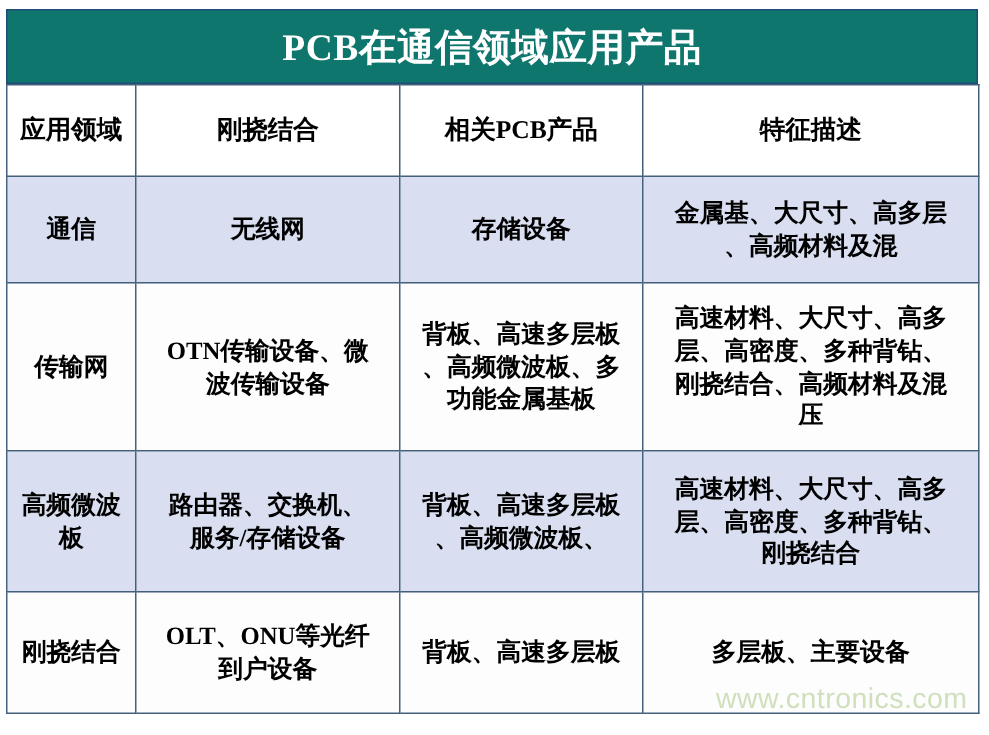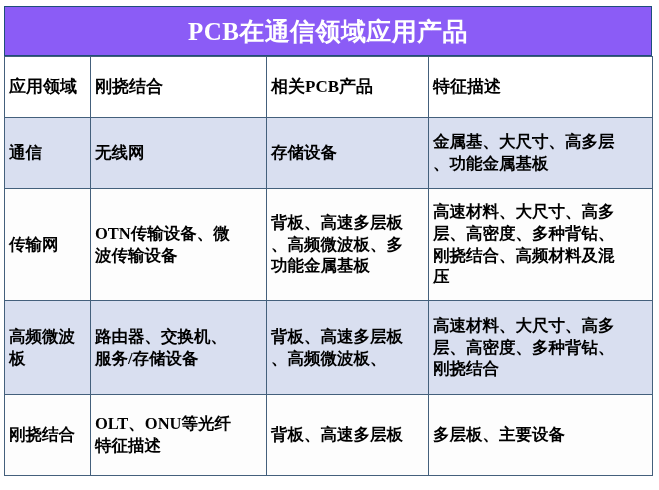--- a/index.html
+++ b/index.html
@@ -25,21 +25,21 @@
   .table-wrap {
     position: absolute;
     left: 4px;
     top: 6px;
     width: 648px;
     box-sizing: border-box;
   }
 
   .title-bar {
     height: 50px;
-    background: #8b5cf6;
+    background: #0f766e;
     color: #ffffff;
     display: flex;
     align-items: center;
     justify-content: center;
     font-family: "Liberation Serif", "DejaVu Serif", serif;
     font-size: 25px;
     font-weight: bold;
     letter-spacing: 0.4px;
     border: 1px solid #1f4e79;
     box-sizing: border-box;
@@ -47,21 +47,21 @@
 
   table.pcb-table {
     width: 648px;
     border-collapse: collapse;
     table-layout: fixed;
     background: #ffffff;
   }
 
   table.pcb-table td {
     border: 1px solid #44607c;
-    text-align: left;
+    text-align: center;
     vertical-align: middle;
     font-family: "Liberation Serif", "DejaVu Serif", serif;
     font-weight: bold;
     font-size: 16.5px;
     line-height: 1.32;
     color: #000000;
     padding: 5px 4px;
     box-sizing: border-box;
     word-break: break-all;
   }
@@ -145,21 +145,21 @@
             <span class="cell-text">通信</span>
           </td>
           <td>
             <span class="cell-text">无线网</span>
           </td>
           <td>
             <span class="cell-text">存储设备</span>
           </td>
           <td>
             <span class="cell-text">金属基、大尺寸、高多层
-、功能金属基板</span>
+、高频材料及混</span>
           </td>
         </tr>
 
         <tr class="plain r-transport">
           <td>
             <span class="cell-text">传输网</span>
           </td>
           <td>
             <span class="cell-text">OTN传输设备、微
 波传输设备</span>
@@ -195,27 +195,28 @@
 刚挠结合</span>
           </td>
         </tr>
 
         <tr class="plain r-fixed">
           <td>
             <span class="cell-text">刚挠结合</span>
           </td>
           <td>
             <span class="cell-text">OLT、ONU等光纤
-特征描述</span>
+到户设备</span>
           </td>
           <td>
             <span class="cell-text">背板、高速多层板</span>
           </td>
           <td>
             <span class="cell-text">多层板、主要设备</span>
           </td>
         </tr>
       </tbody>
     </table>
   </div>
 
+  <div class="watermark">www.cntronics.com</div>
 
 </div>
 
 </body></html>

